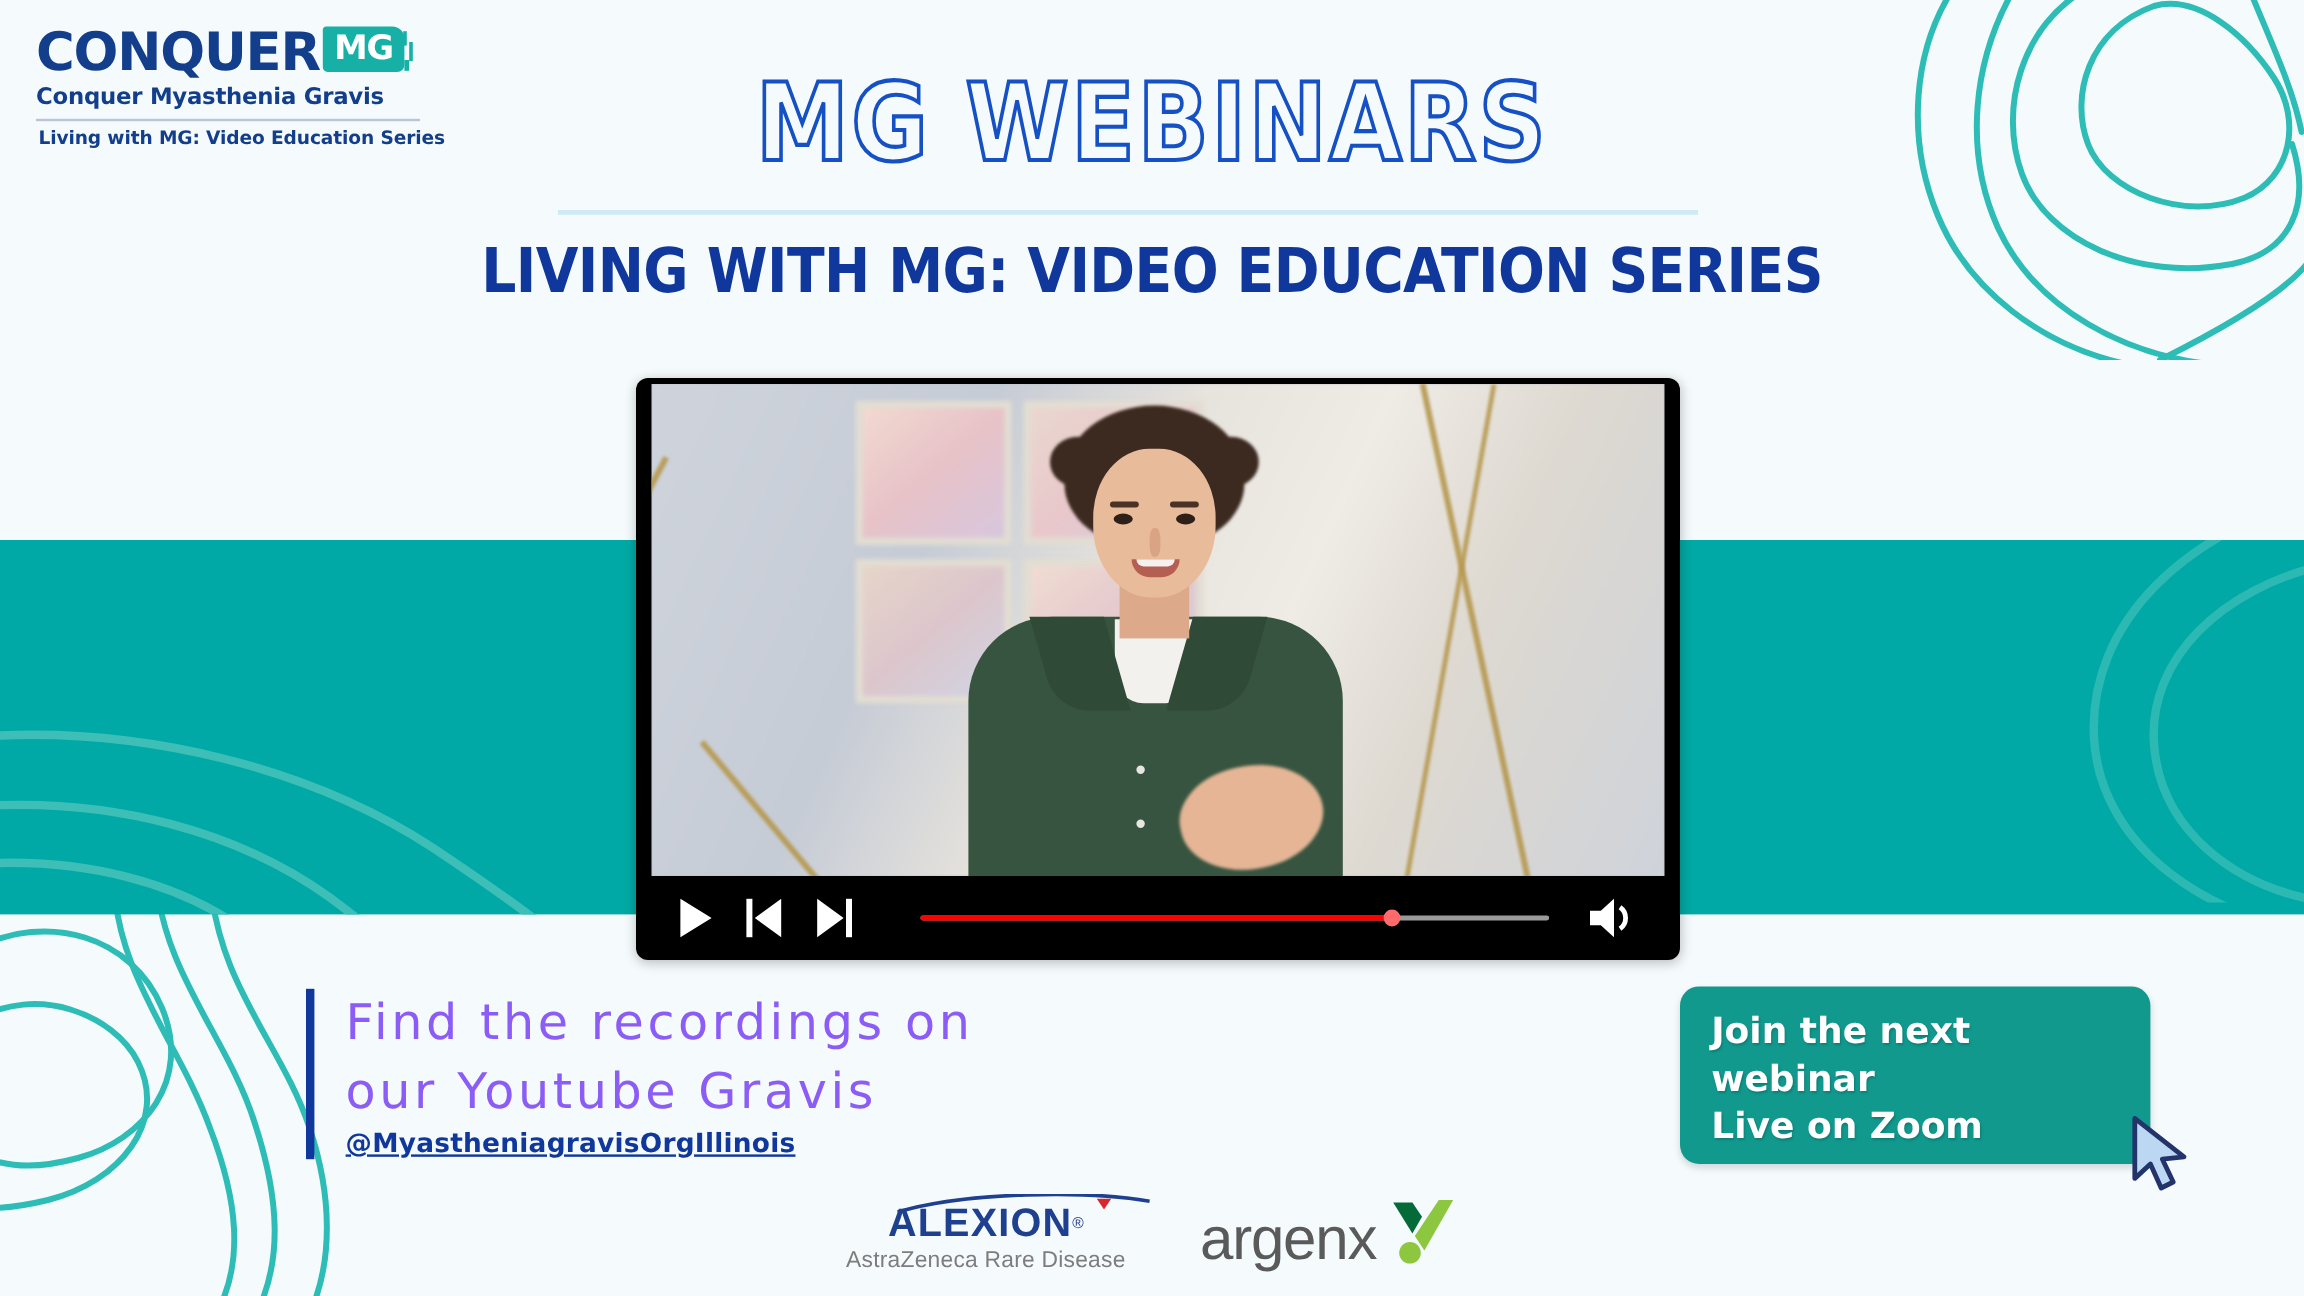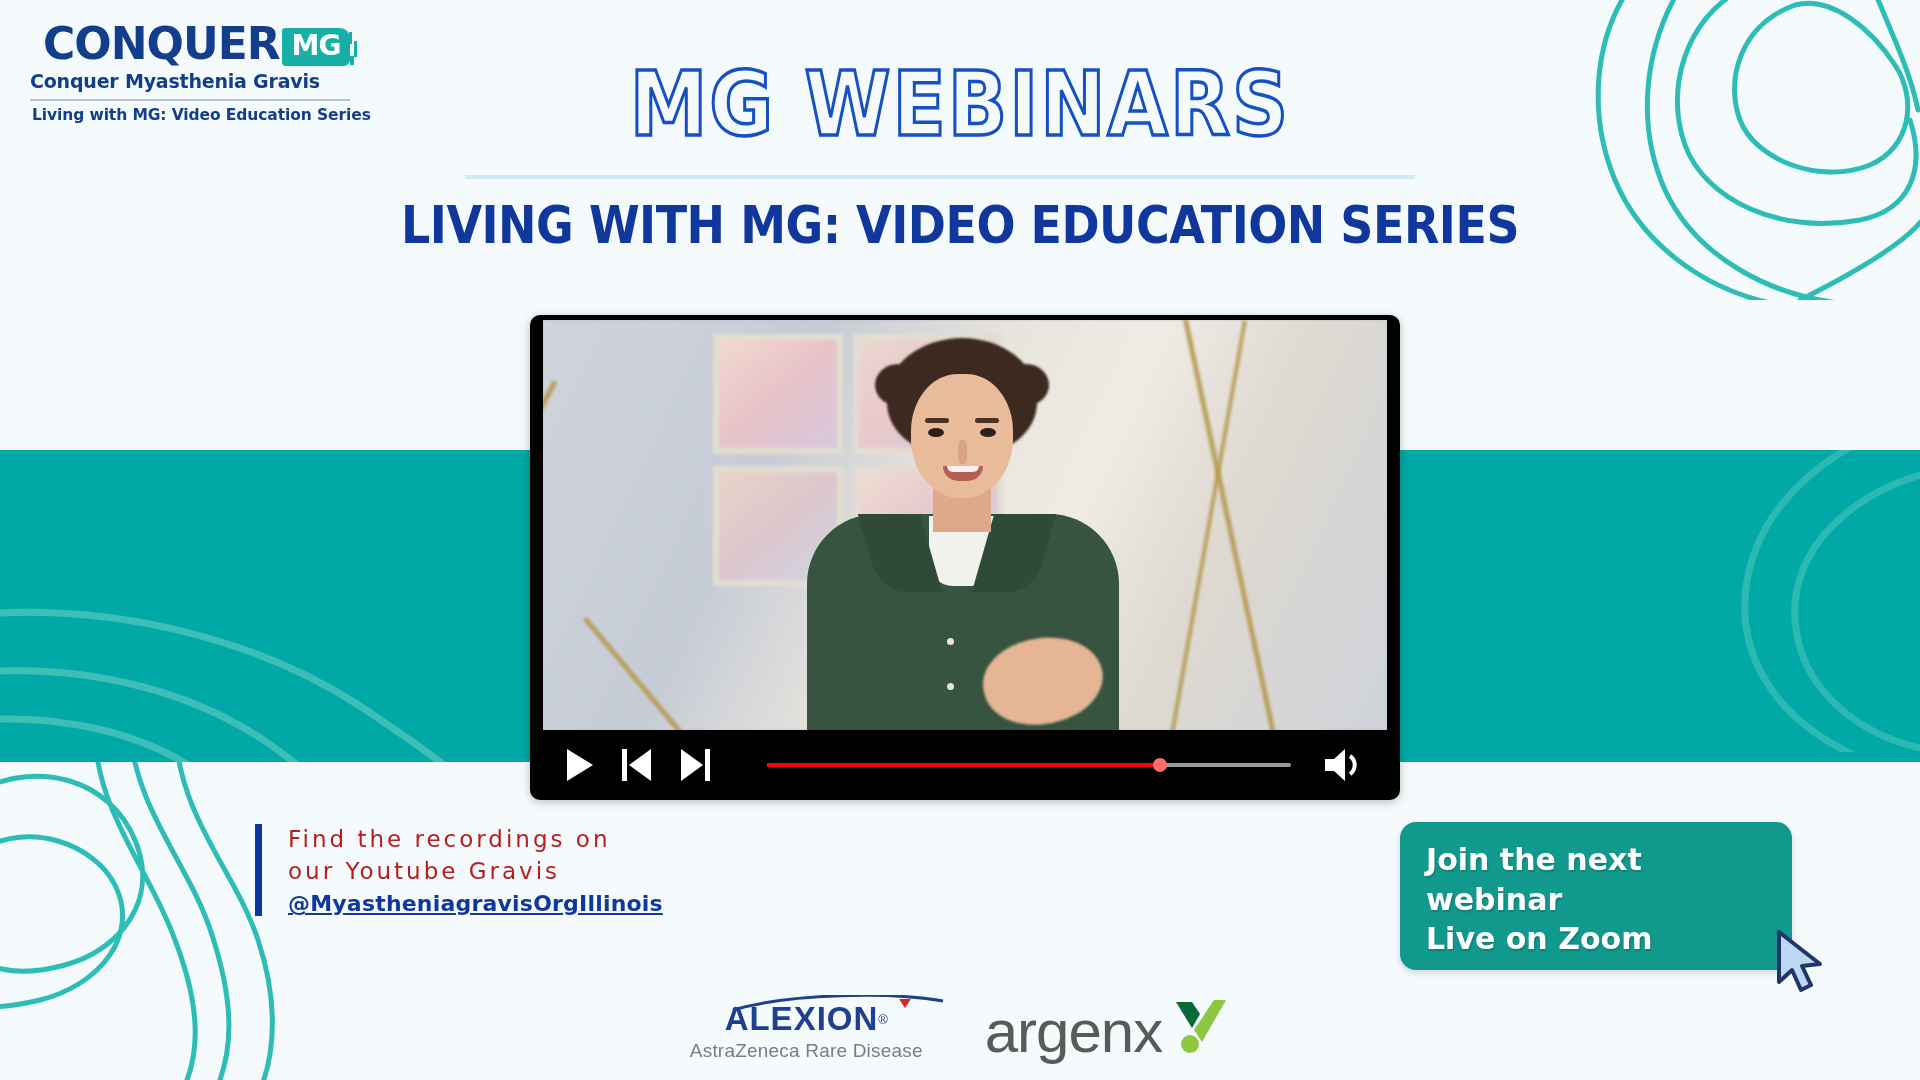--- a/index.html
+++ b/index.html
@@ -16,21 +16,21 @@
   .deco-bl { left:0; bottom:0; width:300px; height:330px; }
 
   
   .teal-band {
     position:absolute; left:0; top:450px; width:1920px; height:312px;
     background:#00a9a5; overflow:hidden;
   }
 
   
   .logo-block { position:absolute; left:30px; top:22px; width:350px; }
-  .logo-row { display:flex; align-items:flex-end;margin-left:13px; }
+  .logo-row { display:flex; align-items:flex-start; }
   .logo-conquer {
     font-family:"DejaVu Sans", sans-serif;
     font-weight:bold; font-size:44px; letter-spacing:-1px;
     color:#133e8c; line-height:1;
   }
   .logo-mg-brush {
     margin-left:2px; background:#17b0a6;
     padding:4px 10px 6px 10px; position:relative;
     border-radius:3px 10px 6px 4px;
   }
@@ -171,21 +171,21 @@
   .progress-fill { position:absolute; left:0; height:4px; background:#ff0000; border-radius:2px; width:75.5%; }
   .progress-knob { position:absolute; left:75.5%; width:14px; height:14px;
     background:#ff6b6b; border-radius:50%; transform:translateX(-7px); }
   .vol-btn { margin-right:0; margin-left:4px; }
 
   
   .yt-block { position:absolute; left:255px; top:824px; display:flex; }
   .yt-bar { width:7px; background:#10389c; margin-right:26px; }
   .yt-line {
     font-family:"DejaVu Sans", sans-serif;
-    font-size:23px; color:#b91c1c; letter-spacing:3px; line-height:1.38;
+    font-size:41px; color:#8b5cf6; letter-spacing:3px; line-height:1.38;
   }
   .yt-handle {
     font-family:"DejaVu Sans", sans-serif;
     font-weight:bold; font-size:22px; color:#10389c;
     text-decoration:underline; letter-spacing:0.2px; display:inline-block;
     margin-top:4px;
   }
 
   
   .callout {
@@ -211,21 +211,21 @@
     font-weight:bold; font-size:33px; color:#1f3f8f;
     letter-spacing:1px; position:relative; line-height:1;
   }
   .alexion-sub {
     font-family:"Liberation Sans", sans-serif;
     font-size:19px; color:#7d7d7d; margin-top:5px; letter-spacing:.2px;
   }
   .argenx-wrap { display:flex; align-items:center; }
   .argenx-name {
     font-family:"Liberation Sans", sans-serif;
-    font-size:60px; color:#5a5a5a; letter-spacing:-1px; line-height:1;
+    font-size:50px; color:#5a5a5a; letter-spacing:-1px; line-height:1;
   }
 </style>
 </head>
 <body>
 
 <svg class="deco deco-tr" viewBox="0 0 480 300" fill="none">
   <g stroke="#2ebdb6" stroke-width="5" fill="none" stroke-linecap="round">
     <path d="M195 -20 C 150 40 150 120 175 180 C 200 240 260 290 340 305"></path>
     <path d="M245 -20 C 200 50 198 130 225 190 C 255 255 330 300 420 305"></path>
     <path d="M300 -10 C 245 20 225 90 245 145 C 265 200 340 235 420 220 C 470 210 486 170 470 120"></path>

